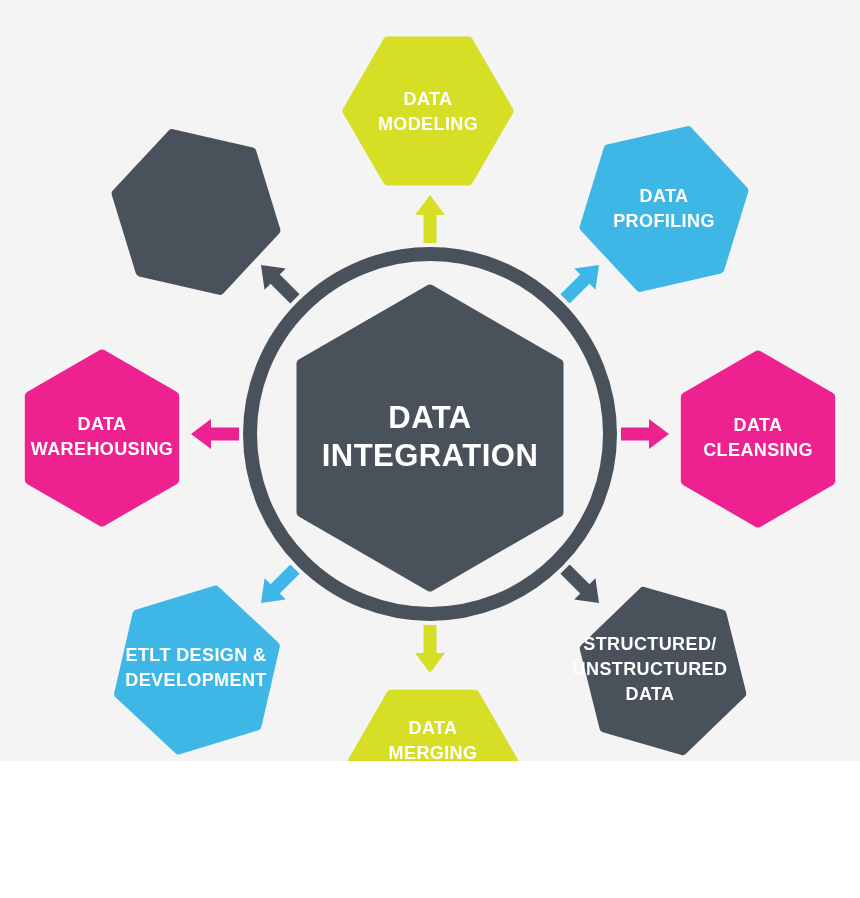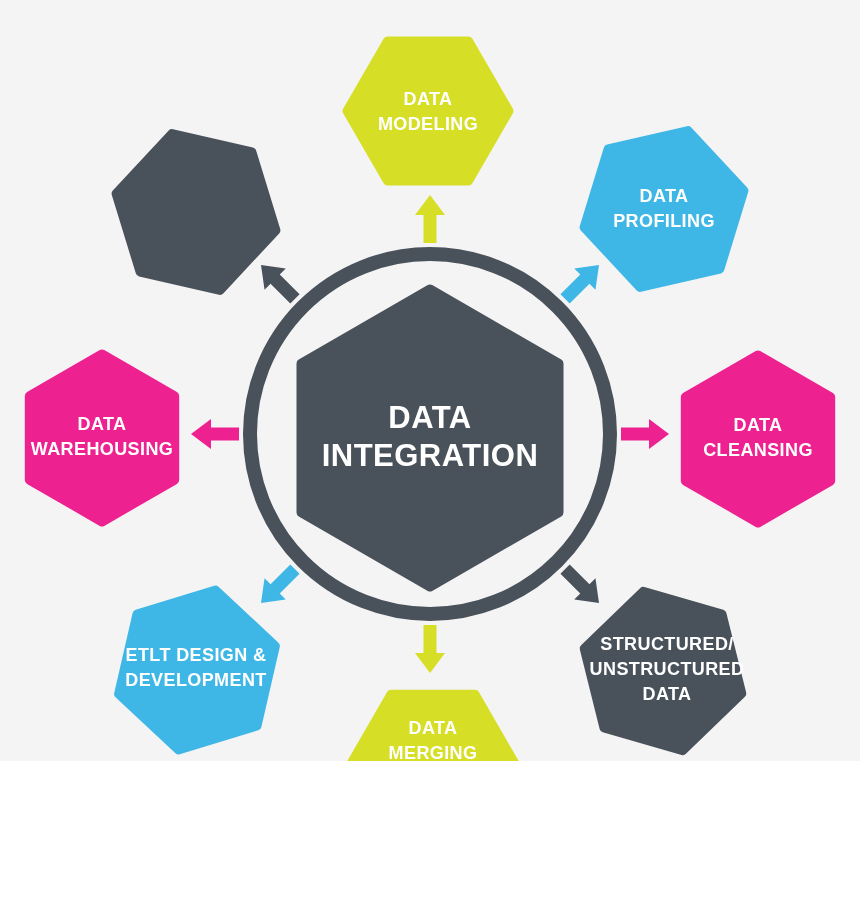--- a/index.html
+++ b/index.html
@@ -70,21 +70,21 @@
       <path class="arrow fill-dark" transform="translate(261,265) rotate(315)" d="M0,0 L15,20 L6.5,20 L6.5,48 L-6.5,48 L-6.5,20 L-15,20 Z"></path>
     </g>
   </svg>
 
   <div class="node-label" style="left:428px; top:112px;">DATA
 MODELING</div>
   <div class="node-label" style="left:664px; top:209px;">DATA
 PROFILING</div>
   <div class="node-label" style="left:758px; top:438px;">DATA
 CLEANSING</div>
-  <div class="node-label" style="left:667px; top:669px;">STRUCTURED/
+  <div class="node-label" style="left:650px; top:669px;">STRUCTURED/
 UNSTRUCTURED
 DATA</div>
   <div class="node-label" style="left:433px; top:766px;">DATA
 MERGING
 MIGRATION &amp;
 REPLICATION</div>
   <div class="node-label" style="left:196px; top:668px;">ETLT DESIGN &amp;
 DEVELOPMENT</div>
   <div class="node-label" style="left:102px; top:437px;">DATA
 WAREHOUSING</div>

